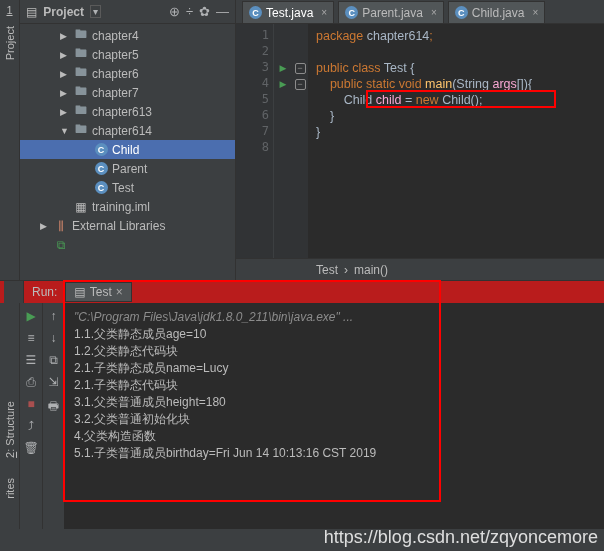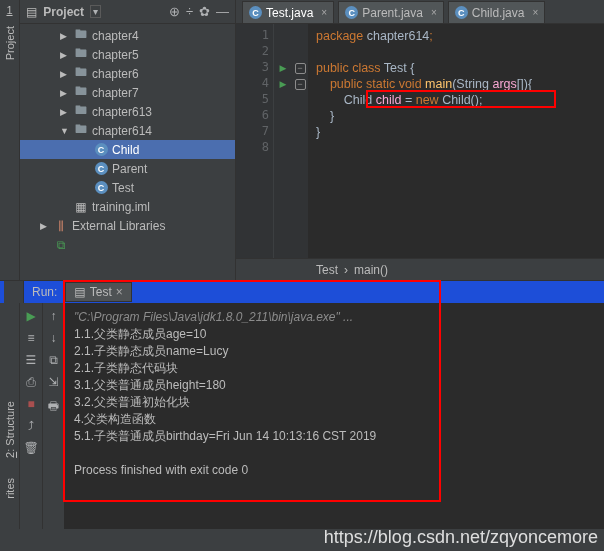--- a/index.html
+++ b/index.html
@@ -36,21 +36,21 @@
 .icon-gutter div { height:16px; display:flex; align-items:center; justify-content:center;}
 .run-tri { color:#499c54; font-size:9px;}
 .minus-circ { width:11px; height:11px; border:1px solid #8c8c8c; border-radius:2px; display:inline-flex; align-items:center; justify-content:center; font-size:9px; color:#8c8c8c; line-height:1;}
 .code { flex:1; padding:4px 8px; font-family: Consolas, monospace; font-size:12.5px; line-height:16px; white-space:pre; color:#a9b7c6;}
 .kw-orange { color:#cc7832;text-align:right; }
 .str-name { color:#ffc66d; }
 .var { color:#f9a8d4; }
 .red-box { position:absolute; border:2px solid #ff0000; pointer-events:none;}
 .breadcrumb { height:22px; background:#3c3f41; border-top:1px solid #323232; display:flex; align-items:center; padding-left:80px; color:#bbbbbb; font-size:12px; gap:6px;}
 .run-panel { border-top:1px solid #323232; }
-.run-header { height:22px; background:#1d4ed8; display:flex; align-items:center; padding-left:4px;}
+.run-header { height:22px; background:#b91c1c; display:flex; align-items:center; padding-left:4px;}
 .run-label { color:#bbbbbb; padding:0 8px;}
 .run-tab { background:#4e5254; height:20px; display:inline-flex; align-items:center; padding:0 8px; border:1px solid #323232; gap:4px; color:#bbbbbb;}
 .run-body { display:flex; height:226px; position:relative;}
 .run-tools { width:22px; background:#3c3f41; display:flex; flex-direction:column; align-items:center; gap:8px; padding-top:6px;}
 .run-tools2 { width:22px; background:#3c3f41; display:flex; flex-direction:column; align-items:center; gap:8px; padding-top:6px; border-left:1px solid #323232;}
 .tool { font-size:12px; color:#afb1b3; }
 .play-g { color:#499c54; }
 .stop-r { color:#a94f4f; }
 .console { flex:1; background:#2b2b2b; font-family: Consolas, monospace; font-size:12px; color:#bbbbbb; padding:6px 10px; line-height:17px;}
 .console .cmd { color:#8c8c8c; font-style:italic;}
@@ -247,26 +247,26 @@
     <div class="run-tools2">
       <span class="tool">↑</span>
       <span class="tool">↓</span>
       <span class="tool">⧉</span>
       <span class="tool">⇲</span>
       <span class="tool">🖶</span>
     </div>
     <div class="console" id="console">
         <div class="cmd">"C:\Program Files\Java\jdk1.8.0_211\bin\java.exe" ...</div>
         <div>1.1.父类静态成员age=10</div>
+        <div>1.2.父类静态代码块</div>
         <div>2.1.子类静态成员name=Lucy</div>
         <div>2.1.子类静态代码块</div>
         <div>3.1.父类普通成员height=180</div>
         <div>3.2.父类普通初始化块</div>
         <div>4.父类构造函数</div>
         <div>5.1.子类普通成员birthday=Fri Jun 14 10:13:16 CST 2019</div>
         <div>&nbsp;</div>
-        <div>Process finished with exit code 0</div>
       </div>
     <div class="red-box" style="left:63px; top:-23px; width:378px; height:222px;"></div>
   </div>
 </div>
 
 <div class="watermark">https://blog.csdn.net/zqyoncemore</div>
 
 </body></html>

